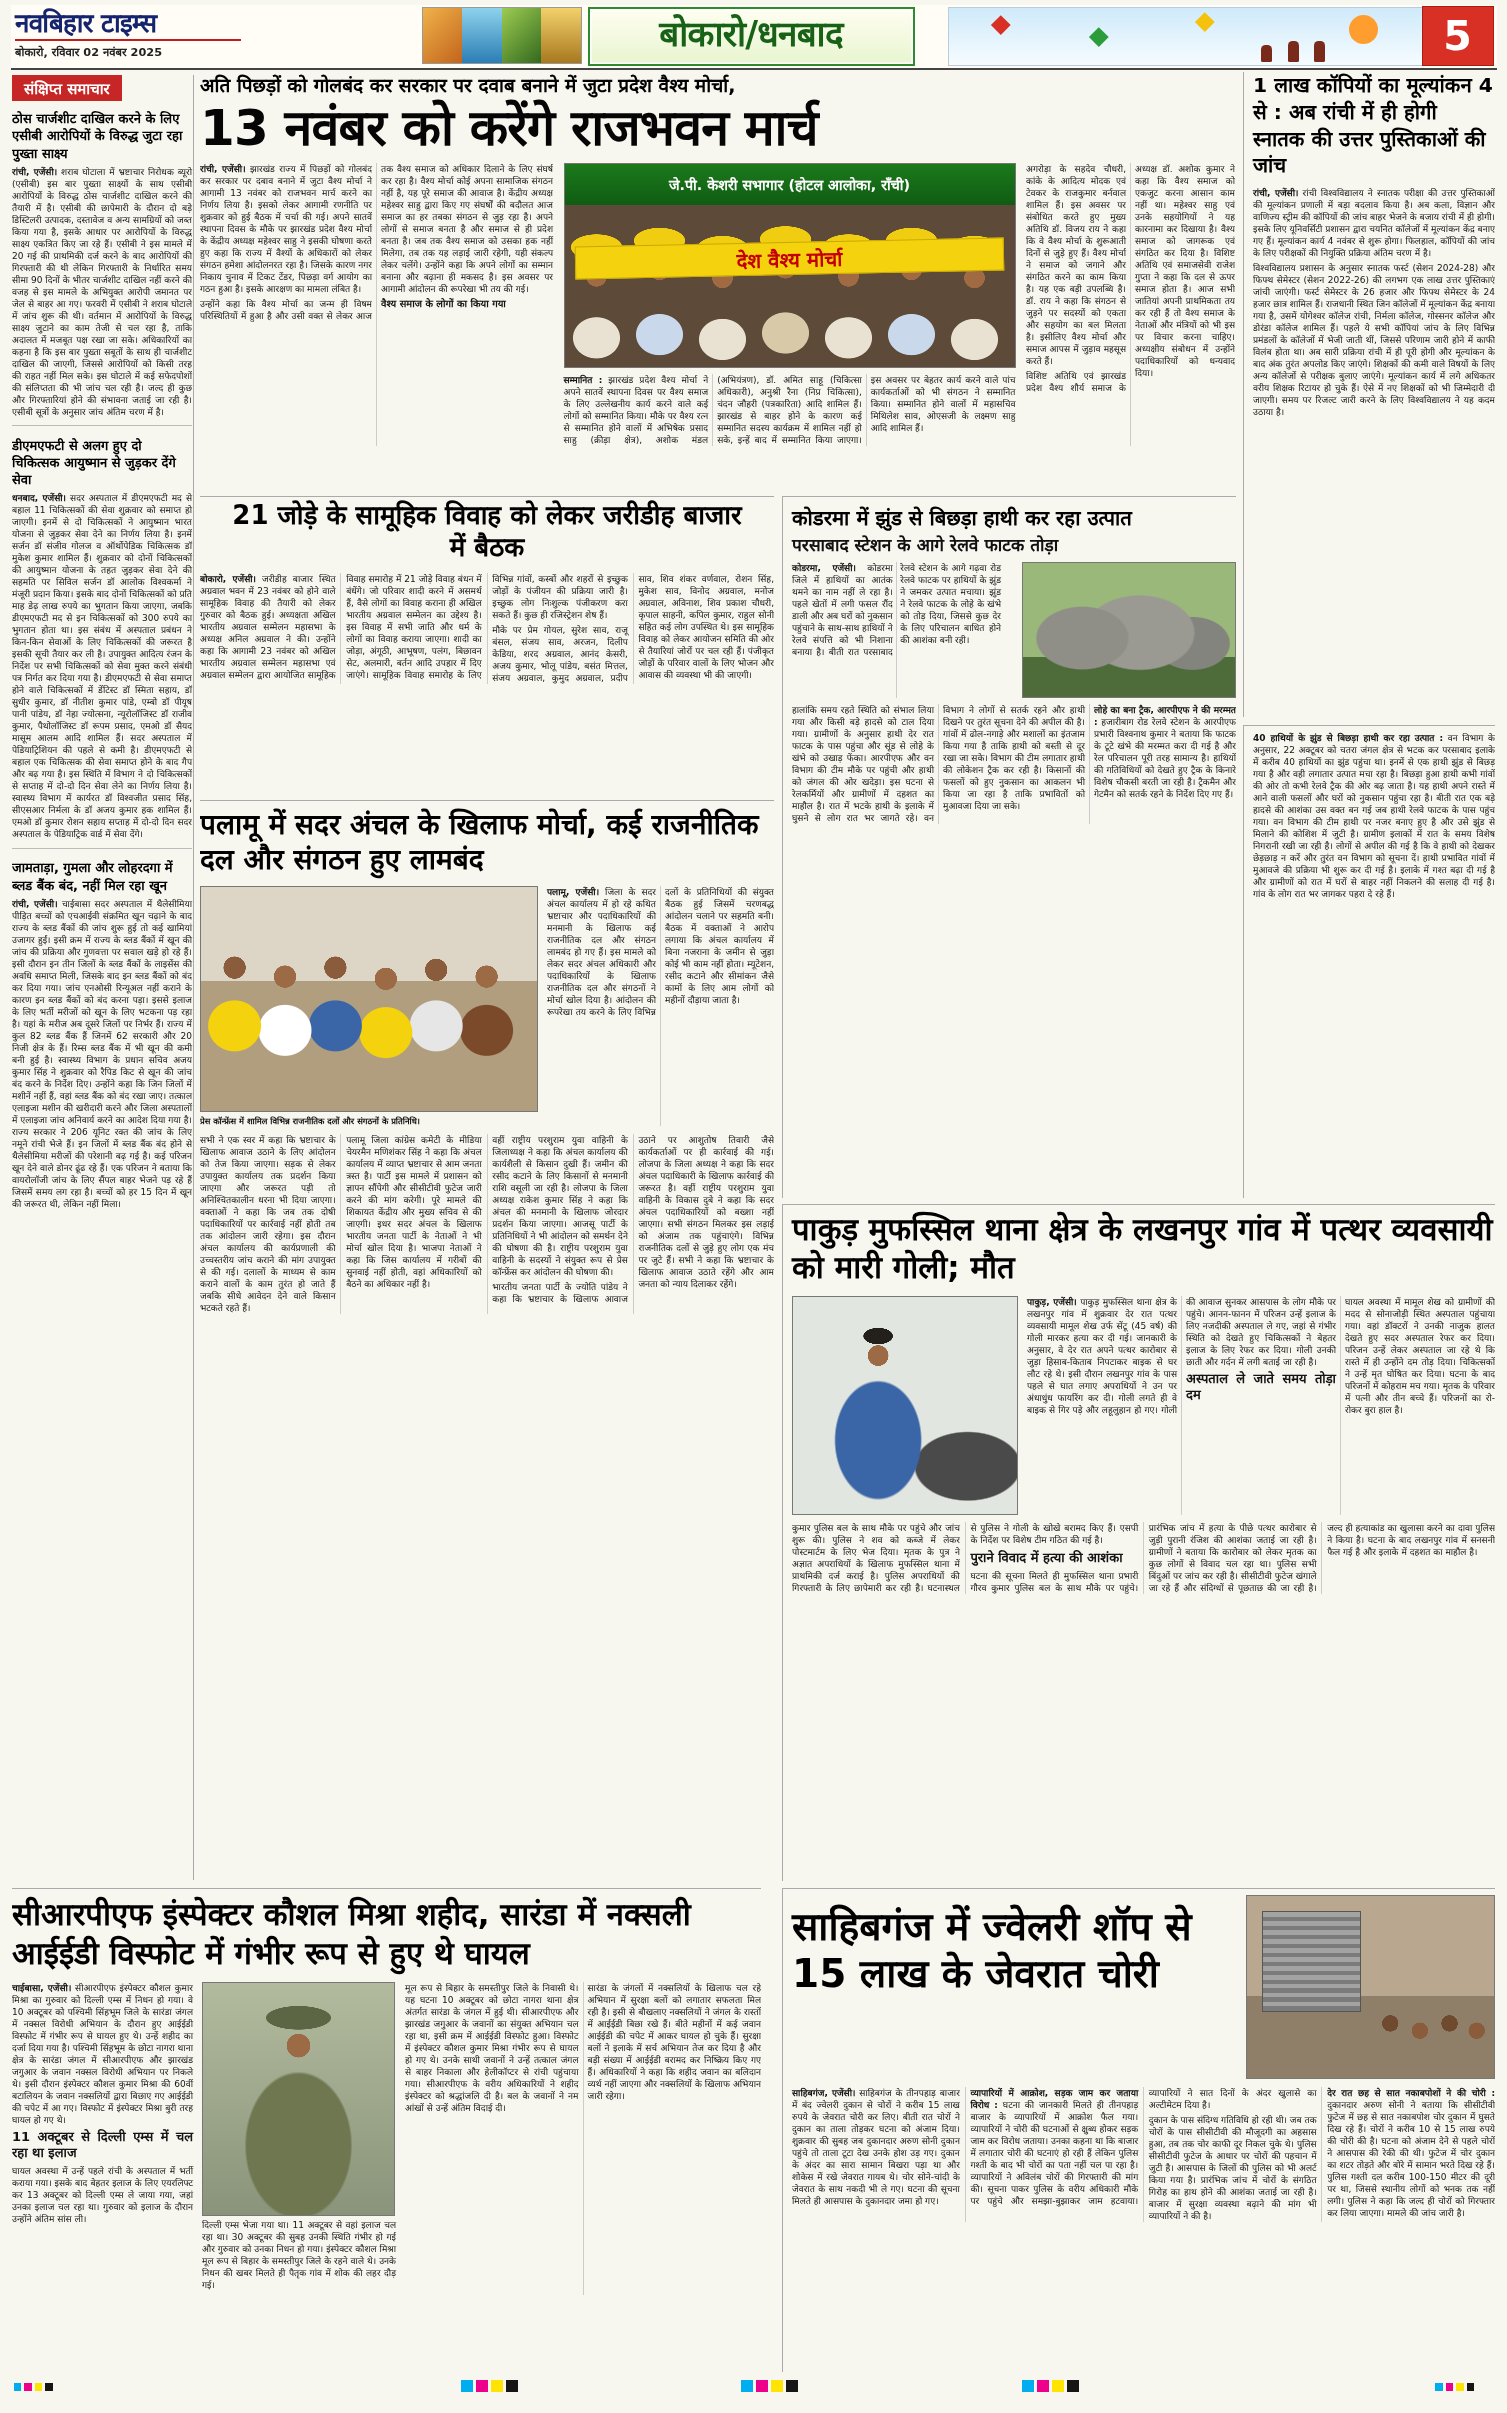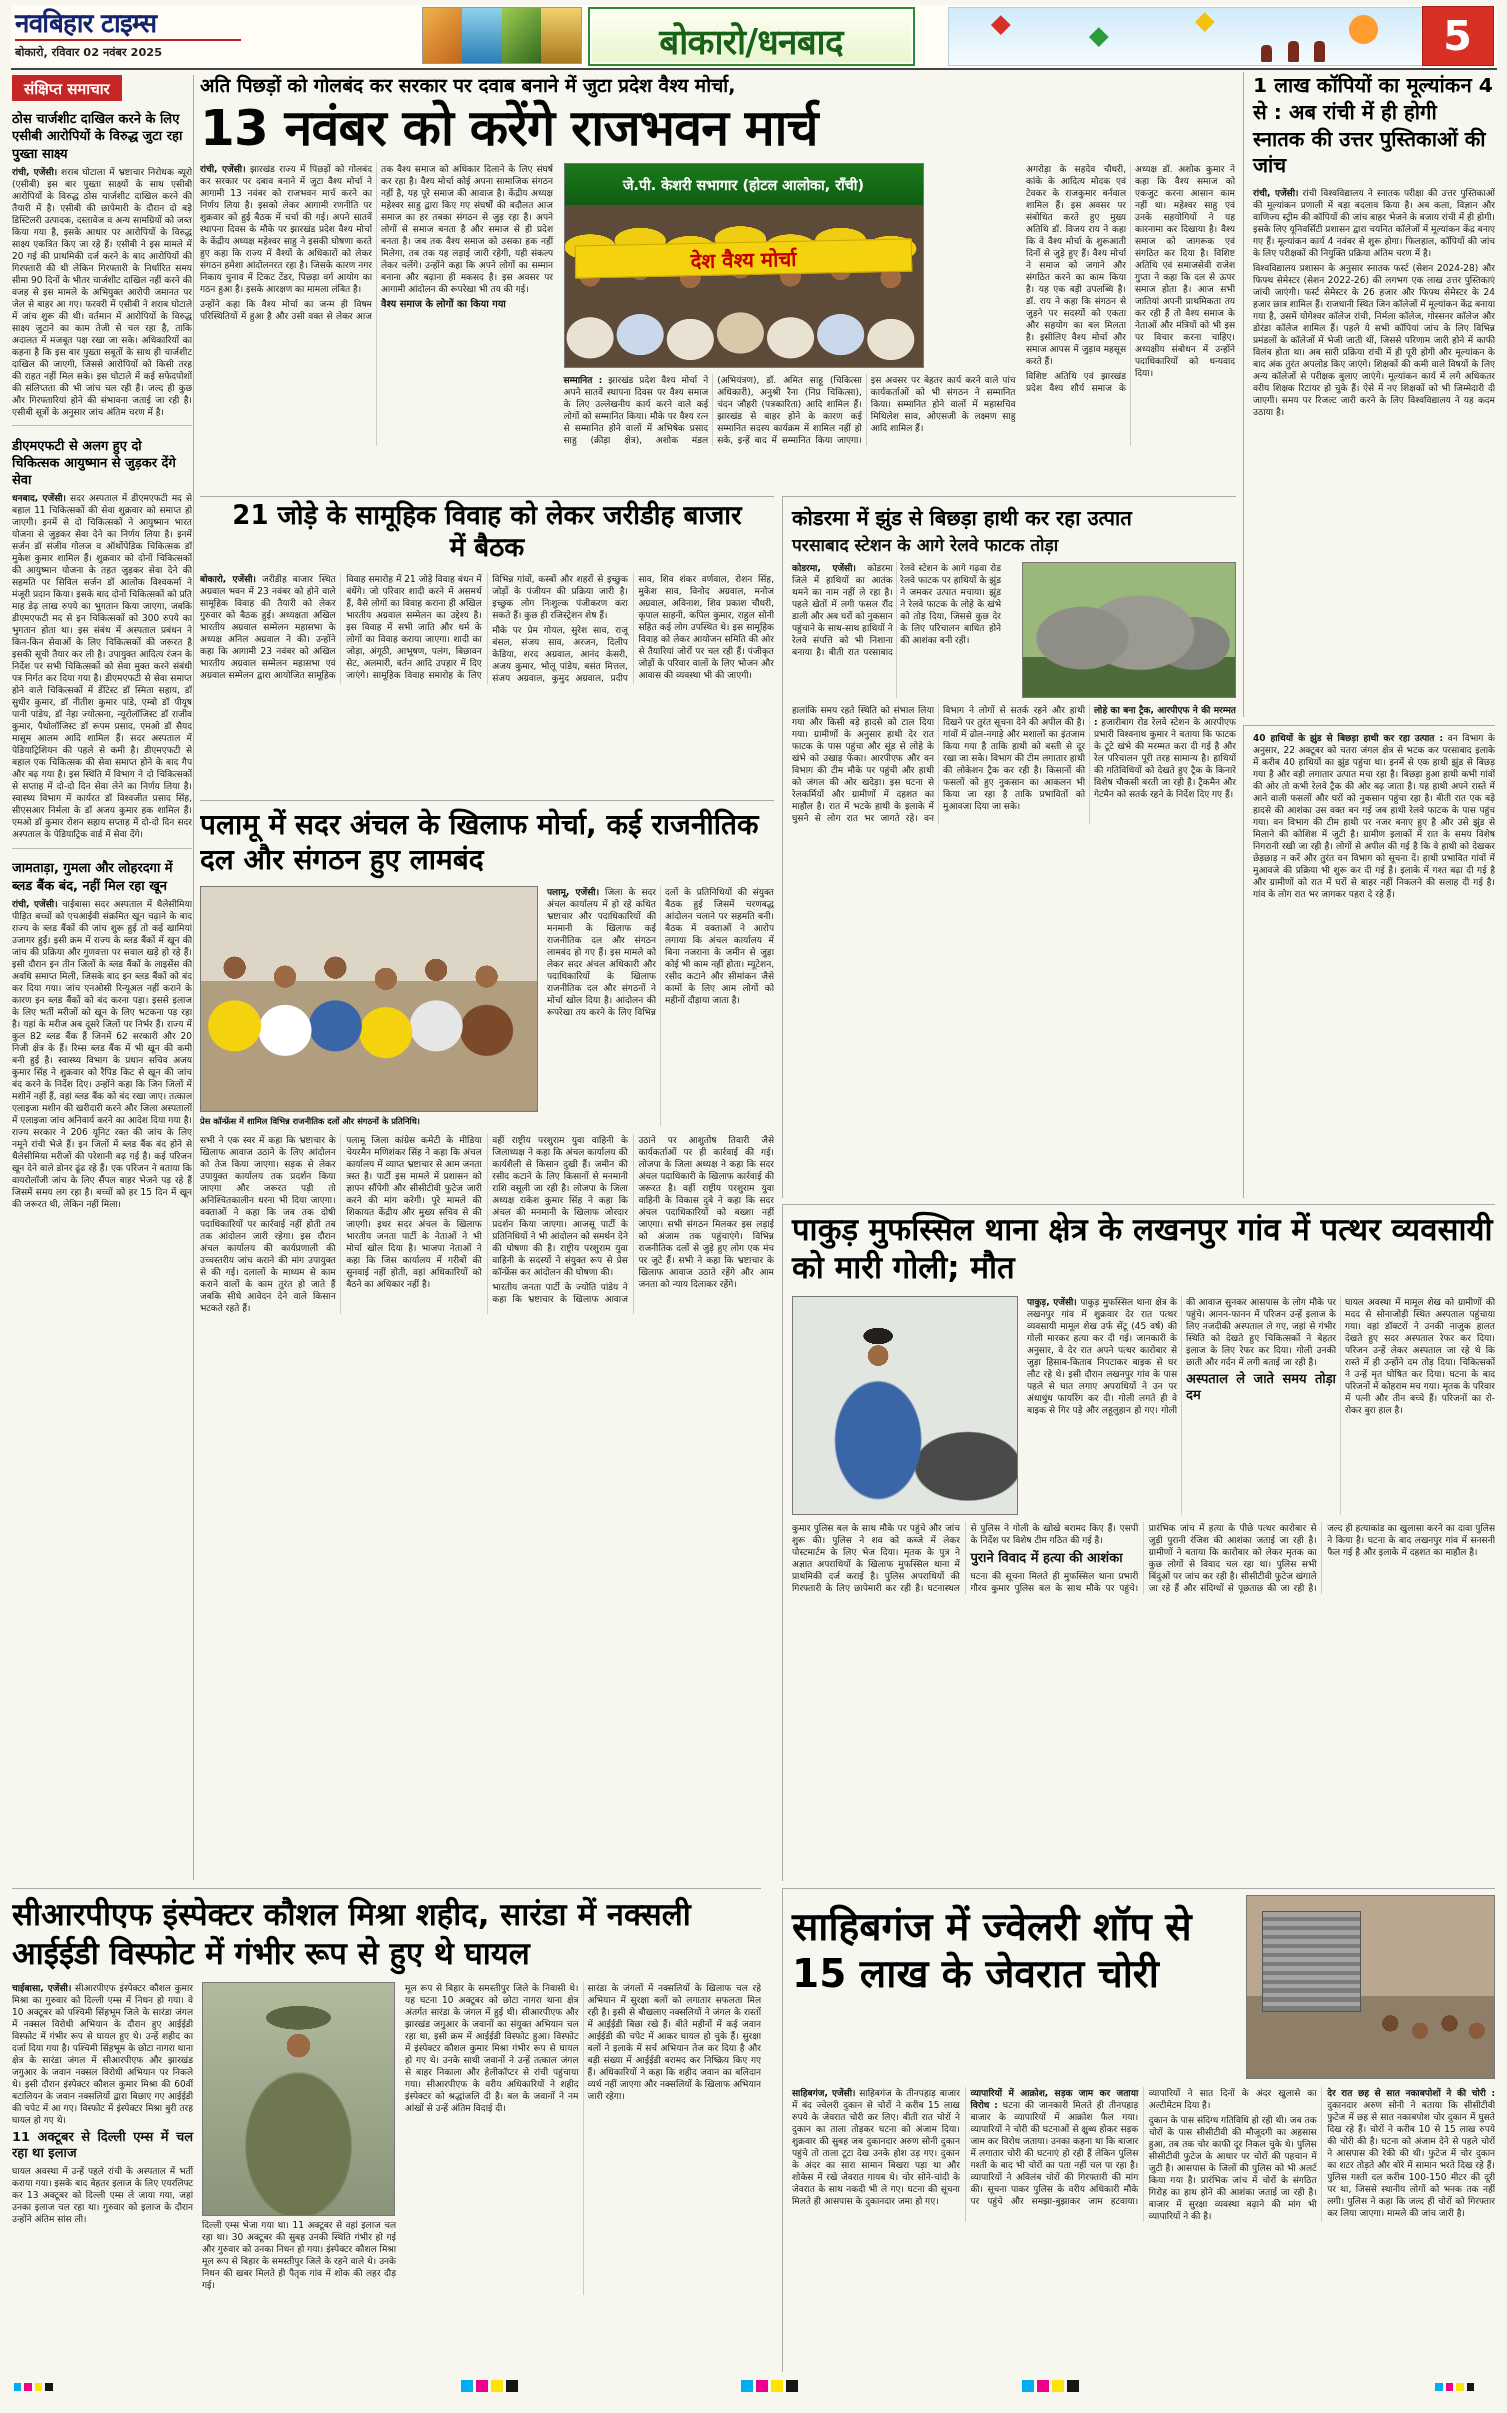--- a/index.html
+++ b/index.html
@@ -10,21 +10,21 @@
 .mast{position:absolute;left:4.5px;top:3px;width:249px}
 .mast-title{font-size:26px;font-weight:800;color:#15246e;letter-spacing:-0.8px;line-height:30px}
 .mast-rule{height:2.3px;background:#c21d1d;margin:1.5px 0 2.3px;width:226px}
 .mast-date{font-size:11.3px;font-weight:700;color:#222}
 .collage{position:absolute;left:411px;top:2.3px;width:160px;height:57px;border:0.8px solid #999;font-size:0}
 .collage .t{display:inline-block;width:25%;height:100%}
 .t1{background:linear-gradient(135deg,#f0b24a,#c2641c)}
 .t2{background:linear-gradient(#8ed2ec,#2a7db5)}
 .t3{background:linear-gradient(135deg,#9ccc52,#33691e)}
 .t4{background:linear-gradient(#f2d16b,#a8781f)}
-.secbox{position:absolute;left:577px;top:2.3px;width:327px;height:59px;border:2.3px solid #2e8b2e;box-shadow:inset 0 0 0 1.5px #fff;background:linear-gradient(#fffef2,#e8f5cf);display:flex;align-items:flex-end;justify-content:center}
+.secbox{position:absolute;left:577px;top:2.3px;width:327px;height:59px;border:2.3px solid #2e8b2e;box-shadow:inset 0 0 0 1.5px #fff;background:linear-gradient(#fffef2,#e8f5cf);display:flex;align-items:flex-start;justify-content:center}
 .sectxt{font-size:35px;font-weight:800;color:#176217;letter-spacing:-0.8px}
 .kites{position:absolute;left:937px;top:2.3px;width:476px;height:59px;background:linear-gradient(#cfeafa,#f6fcff);border:0.8px solid #bcd;overflow:hidden}
 .sun{position:absolute;right:45px;top:7.5px;width:29px;height:29px;border-radius:50%;background:#ff9d2e}
 .kite{position:absolute;width:13.6px;height:13.6px;transform:rotate(45deg)}
 .k1{left:45px;top:10.5px;background:#d93025}
 .k2{left:143px;top:22.6px;background:#2a9d3a}
 .k3{left:249px;top:7.5px;background:#f4c20d}
 .fig{position:absolute;bottom:3px;width:10.5px;height:21px;border-radius:4.5px 4.5px 1.5px 1.5px;background:#7a2a1a}
 .f1{right:98px}.f2{right:124px}.f3{right:151px;height:16.6px}
 .pnum{position:absolute;right:3px;top:1.5px;width:72px;height:60px;background:#d93025;border:1.5px solid #a81c12;display:flex;align-items:center;justify-content:center}
@@ -47,21 +47,21 @@
 .brief+.brief{border-top:0.8px solid #bbb;margin-top:7.5px;padding-top:7.5px}
 
 .main{top:72px;left:200px;width:1035px;height:419px}
 .kicker{font-size:19px;font-weight:700;color:#000}
 .mainhead{font-size:50px;line-height:1.08;font-weight:800;text-align:left;letter-spacing:-0.8px;margin:3px 0 7.5px;color:#050505}
 .mrow{display:flex;gap:10.5px}
 .mleft{width:353px}
 .mcenter{width:452px;flex:none}
 .mright{flex:1}
 .tailb{font-weight:800;font-size:9.8px}
-.pmain{width:360px;height:205px;background:#84cc16}
+.pmain{width:452px;height:205px;background:#84cc16}
 .bnr-g{position:absolute;left:0;right:0;top:0;height:41px;background:linear-gradient(#1c7a1c,#0f5c12);color:#fff;display:flex;align-items:center;justify-content:center;font-size:14.3px;font-weight:700}
 .crowd{position:absolute;left:0;right:0;top:41px;bottom:0;background:
  radial-gradient(ellipse 26px 13px at 7% 26%,#f0cd10 97%,transparent),
  radial-gradient(ellipse 26px 13px at 21% 22%,#f0cd10 97%,transparent),
  radial-gradient(ellipse 26px 13px at 35% 27%,#f0cd10 97%,transparent),
  radial-gradient(ellipse 26px 13px at 49% 21%,#f0cd10 97%,transparent),
  radial-gradient(ellipse 26px 13px at 63% 26%,#f0cd10 97%,transparent),
  radial-gradient(ellipse 26px 13px at 77% 22%,#f0cd10 97%,transparent),
  radial-gradient(ellipse 26px 13px at 91% 27%,#f0cd10 97%,transparent),
  radial-gradient(circle 10.5px at 7% 44%,#a06a42 97%,transparent),

